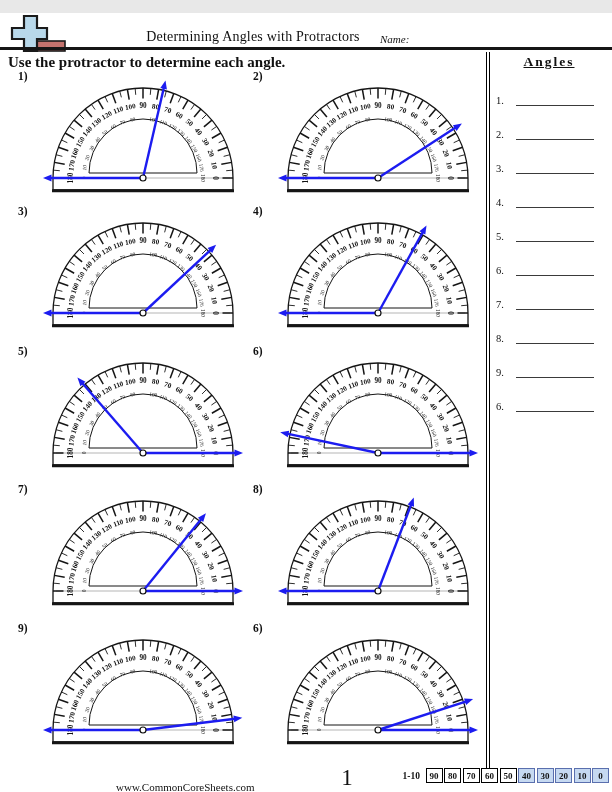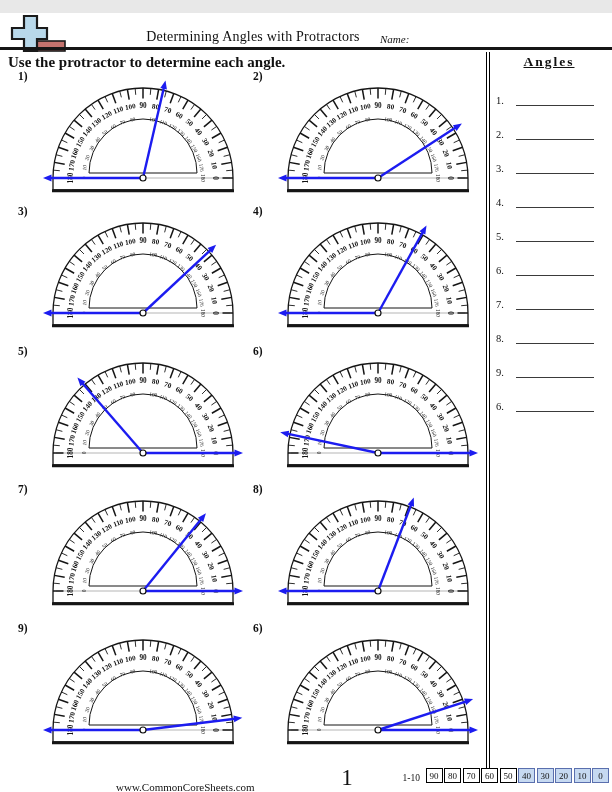--- a/index.html
+++ b/index.html
@@ -25,21 +25,21 @@
   .ans-row{position:absolute;left:496px;width:100px;height:15px;display:flex;align-items:flex-end;}
   .ans-num{font-size:10.5px;width:18px;flex:0 0 auto;}
   .ans-line{flex:1;height:13px;border-bottom:1.2px solid #3a3a3a;margin:0 2px 0 2px;}
   
   .badge{position:absolute;left:14px;top:752px;width:102px;height:30px;background:#000;border-radius:5px;}
   .badge-inner{position:absolute;left:3px;top:3px;right:3px;bottom:3px;background:#fff;
                border:1.5px solid #000;border-radius:13px;display:flex;align-items:center;justify-content:center;
                font-size:15px;font-weight:bold;}
   .website{position:absolute;left:116px;top:768px;font-size:11px;}
   .pagenum{position:absolute;left:336px;top:752px;width:22px;text-align:center;font-size:23px;}
-  .grades{position:absolute;right:3px;top:755px;display:flex;align-items:flex-end;}
+  .grades{position:absolute;right:3px;top:755px;display:flex;align-items:center;font-weight:bold;}
   .gl{font-size:9.5px;margin-right:4px;}
   .gbox{display:flex;align-items:center;justify-content:center;width:15px;height:13px;
         border:1.3px solid #000;background:#fff;font-size:9px;margin-left:1.5px;}
   .gbox.shaded{border:1px solid #5a6fae;background:#c6d9f1;}
 </style>
 </head>
 <body>
 
 <div class="page">
 

